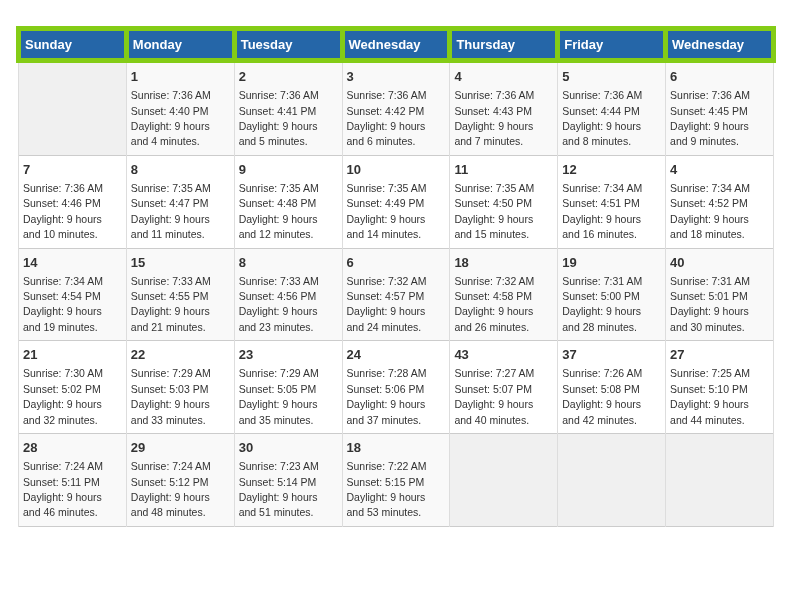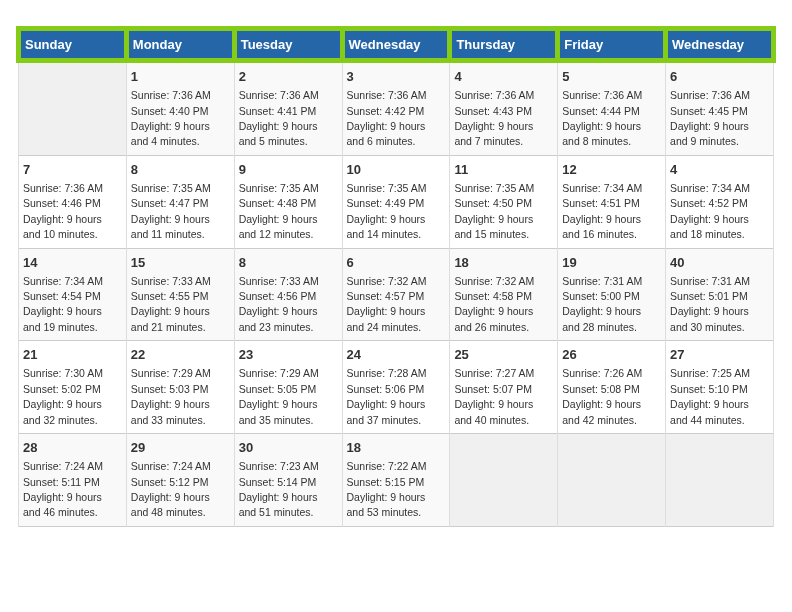--- a/index.html
+++ b/index.html
@@ -139,22 +139,22 @@
         <td><span class="day-num">6</span><span class="day-info">Sunrise: 7:32 AM<br>Sunset: 4:57 PM<br>Daylight: 9 hours and 24 minutes.</span></td>
         <td><span class="day-num">18</span><span class="day-info">Sunrise: 7:32 AM<br>Sunset: 4:58 PM<br>Daylight: 9 hours and 26 minutes.</span></td>
         <td><span class="day-num">19</span><span class="day-info">Sunrise: 7:31 AM<br>Sunset: 5:00 PM<br>Daylight: 9 hours and 28 minutes.</span></td>
         <td><span class="day-num">40</span><span class="day-info">Sunrise: 7:31 AM<br>Sunset: 5:01 PM<br>Daylight: 9 hours and 30 minutes.</span></td>
       </tr>
       <tr>
         <td><span class="day-num">21</span><span class="day-info">Sunrise: 7:30 AM<br>Sunset: 5:02 PM<br>Daylight: 9 hours and 32 minutes.</span></td>
         <td><span class="day-num">22</span><span class="day-info">Sunrise: 7:29 AM<br>Sunset: 5:03 PM<br>Daylight: 9 hours and 33 minutes.</span></td>
         <td><span class="day-num">23</span><span class="day-info">Sunrise: 7:29 AM<br>Sunset: 5:05 PM<br>Daylight: 9 hours and 35 minutes.</span></td>
         <td><span class="day-num">24</span><span class="day-info">Sunrise: 7:28 AM<br>Sunset: 5:06 PM<br>Daylight: 9 hours and 37 minutes.</span></td>
-        <td><span class="day-num">25</span><span class="day-info">Sunrise: 7:27 AM<br>Sunset: 5:07 PM<br>Daylight: 9 hours and 40 minutes.</span></td>
-        <td><span class="day-num">26</span><span class="day-info">Sunrise: 7:26 AM<br>Sunset: 5:08 PM<br>Daylight: 9 hours and 42 minutes.</span></td>
+        <td><span class="day-num">43</span><span class="day-info">Sunrise: 7:27 AM<br>Sunset: 5:07 PM<br>Daylight: 9 hours and 40 minutes.</span></td>
+        <td><span class="day-num">37</span><span class="day-info">Sunrise: 7:26 AM<br>Sunset: 5:08 PM<br>Daylight: 9 hours and 42 minutes.</span></td>
         <td><span class="day-num">27</span><span class="day-info">Sunrise: 7:25 AM<br>Sunset: 5:10 PM<br>Daylight: 9 hours and 44 minutes.</span></td>
       </tr>
       <tr>
         <td><span class="day-num">28</span><span class="day-info">Sunrise: 7:24 AM<br>Sunset: 5:11 PM<br>Daylight: 9 hours and 46 minutes.</span></td>
         <td><span class="day-num">29</span><span class="day-info">Sunrise: 7:24 AM<br>Sunset: 5:12 PM<br>Daylight: 9 hours and 48 minutes.</span></td>
         <td><span class="day-num">30</span><span class="day-info">Sunrise: 7:23 AM<br>Sunset: 5:14 PM<br>Daylight: 9 hours and 51 minutes.</span></td>
         <td><span class="day-num">18</span><span class="day-info">Sunrise: 7:22 AM<br>Sunset: 5:15 PM<br>Daylight: 9 hours and 53 minutes.</span></td>
         <td class="empty-cell"></td>
         <td class="empty-cell"></td>
         <td class="empty-cell"></td>

